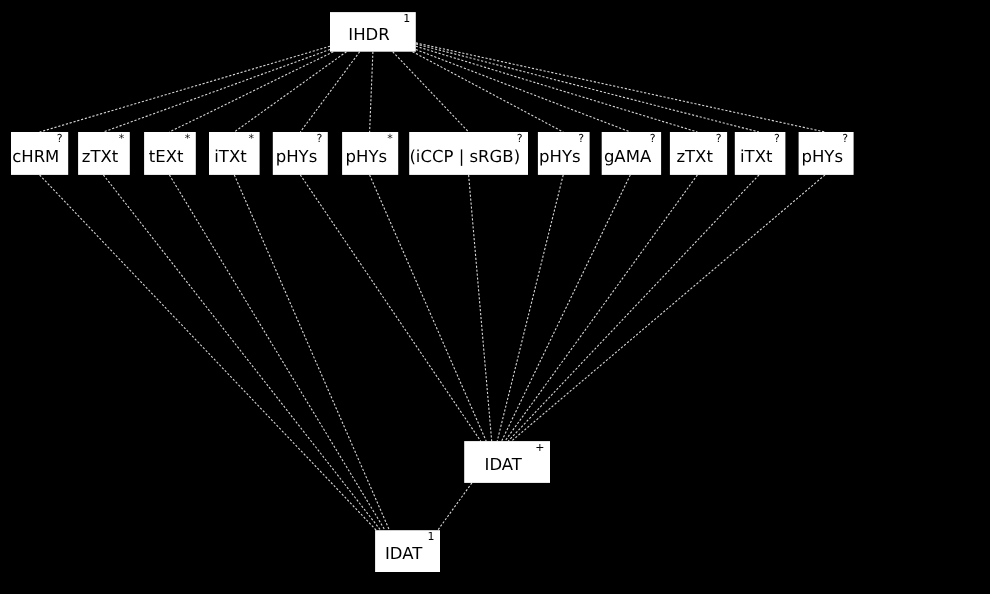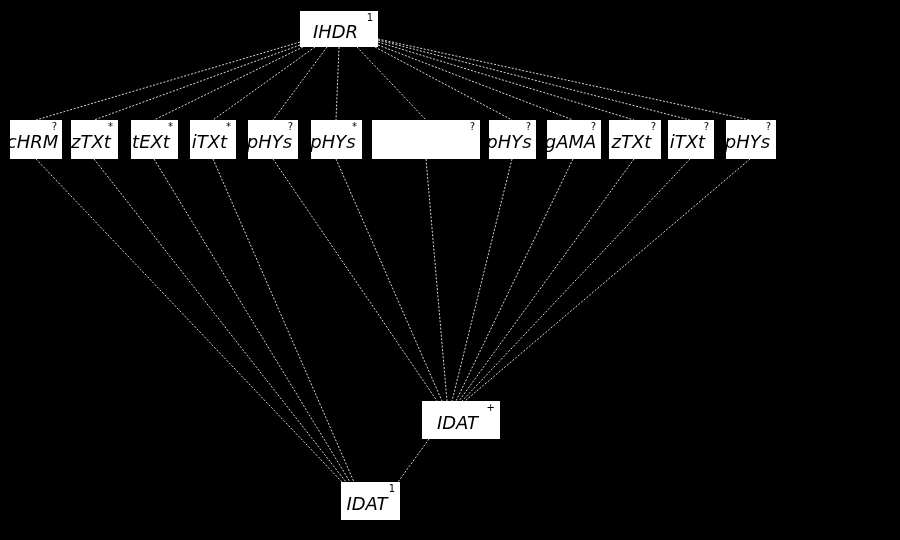--- a/index.html
+++ b/index.html
@@ -18,26 +18,25 @@
   .node{
     position:absolute;
     background:#ffffff;
     color:#000000;
     display:flex;
     align-items:center;
     justify-content:center;
     box-sizing:border-box;
   }
   .node .lab{
-    font-size:18px;
+    font-size:15px;
     line-height:1;
     padding-top:5px;
     padding-right:7px;
     white-space:nowrap;
-    font-style:italic;
   }
   .node .sup{
     position:absolute;
     top:2px;
     right:5px;
     font-size:10px;
     line-height:1;
   }
 </style>
 </head>
@@ -94,20 +93,21 @@
       </div>
       <div class="node" style="left: 248px; top: 120px; width: 50px; height: 39px; background: rgb(255, 255, 255); color: rgb(0, 0, 0);">
         <span class="lab">pHYs</span>
         <span class="sup">?</span>
       </div>
       <div class="node" style="left: 311px; top: 120px; width: 51px; height: 39px; background: rgb(255, 255, 255); color: rgb(0, 0, 0);">
         <span class="lab">pHYs</span>
         <span class="sup">*</span>
       </div>
       <div class="node" style="left: 372px; top: 120px; width: 108px; height: 39px; background: rgb(255, 255, 255); color: rgb(0, 0, 0);">
+        <span class="lab">(iCCP | sRGB)</span>
         <span class="sup">?</span>
       </div>
       <div class="node" style="left: 489px; top: 120px; width: 47px; height: 39px; background: rgb(255, 255, 255); color: rgb(0, 0, 0);">
         <span class="lab">pHYs</span>
         <span class="sup">?</span>
       </div>
       <div class="node" style="left: 547px; top: 120px; width: 54px; height: 39px; background: rgb(255, 255, 255); color: rgb(0, 0, 0);">
         <span class="lab">gAMA</span>
         <span class="sup">?</span>
       </div>

